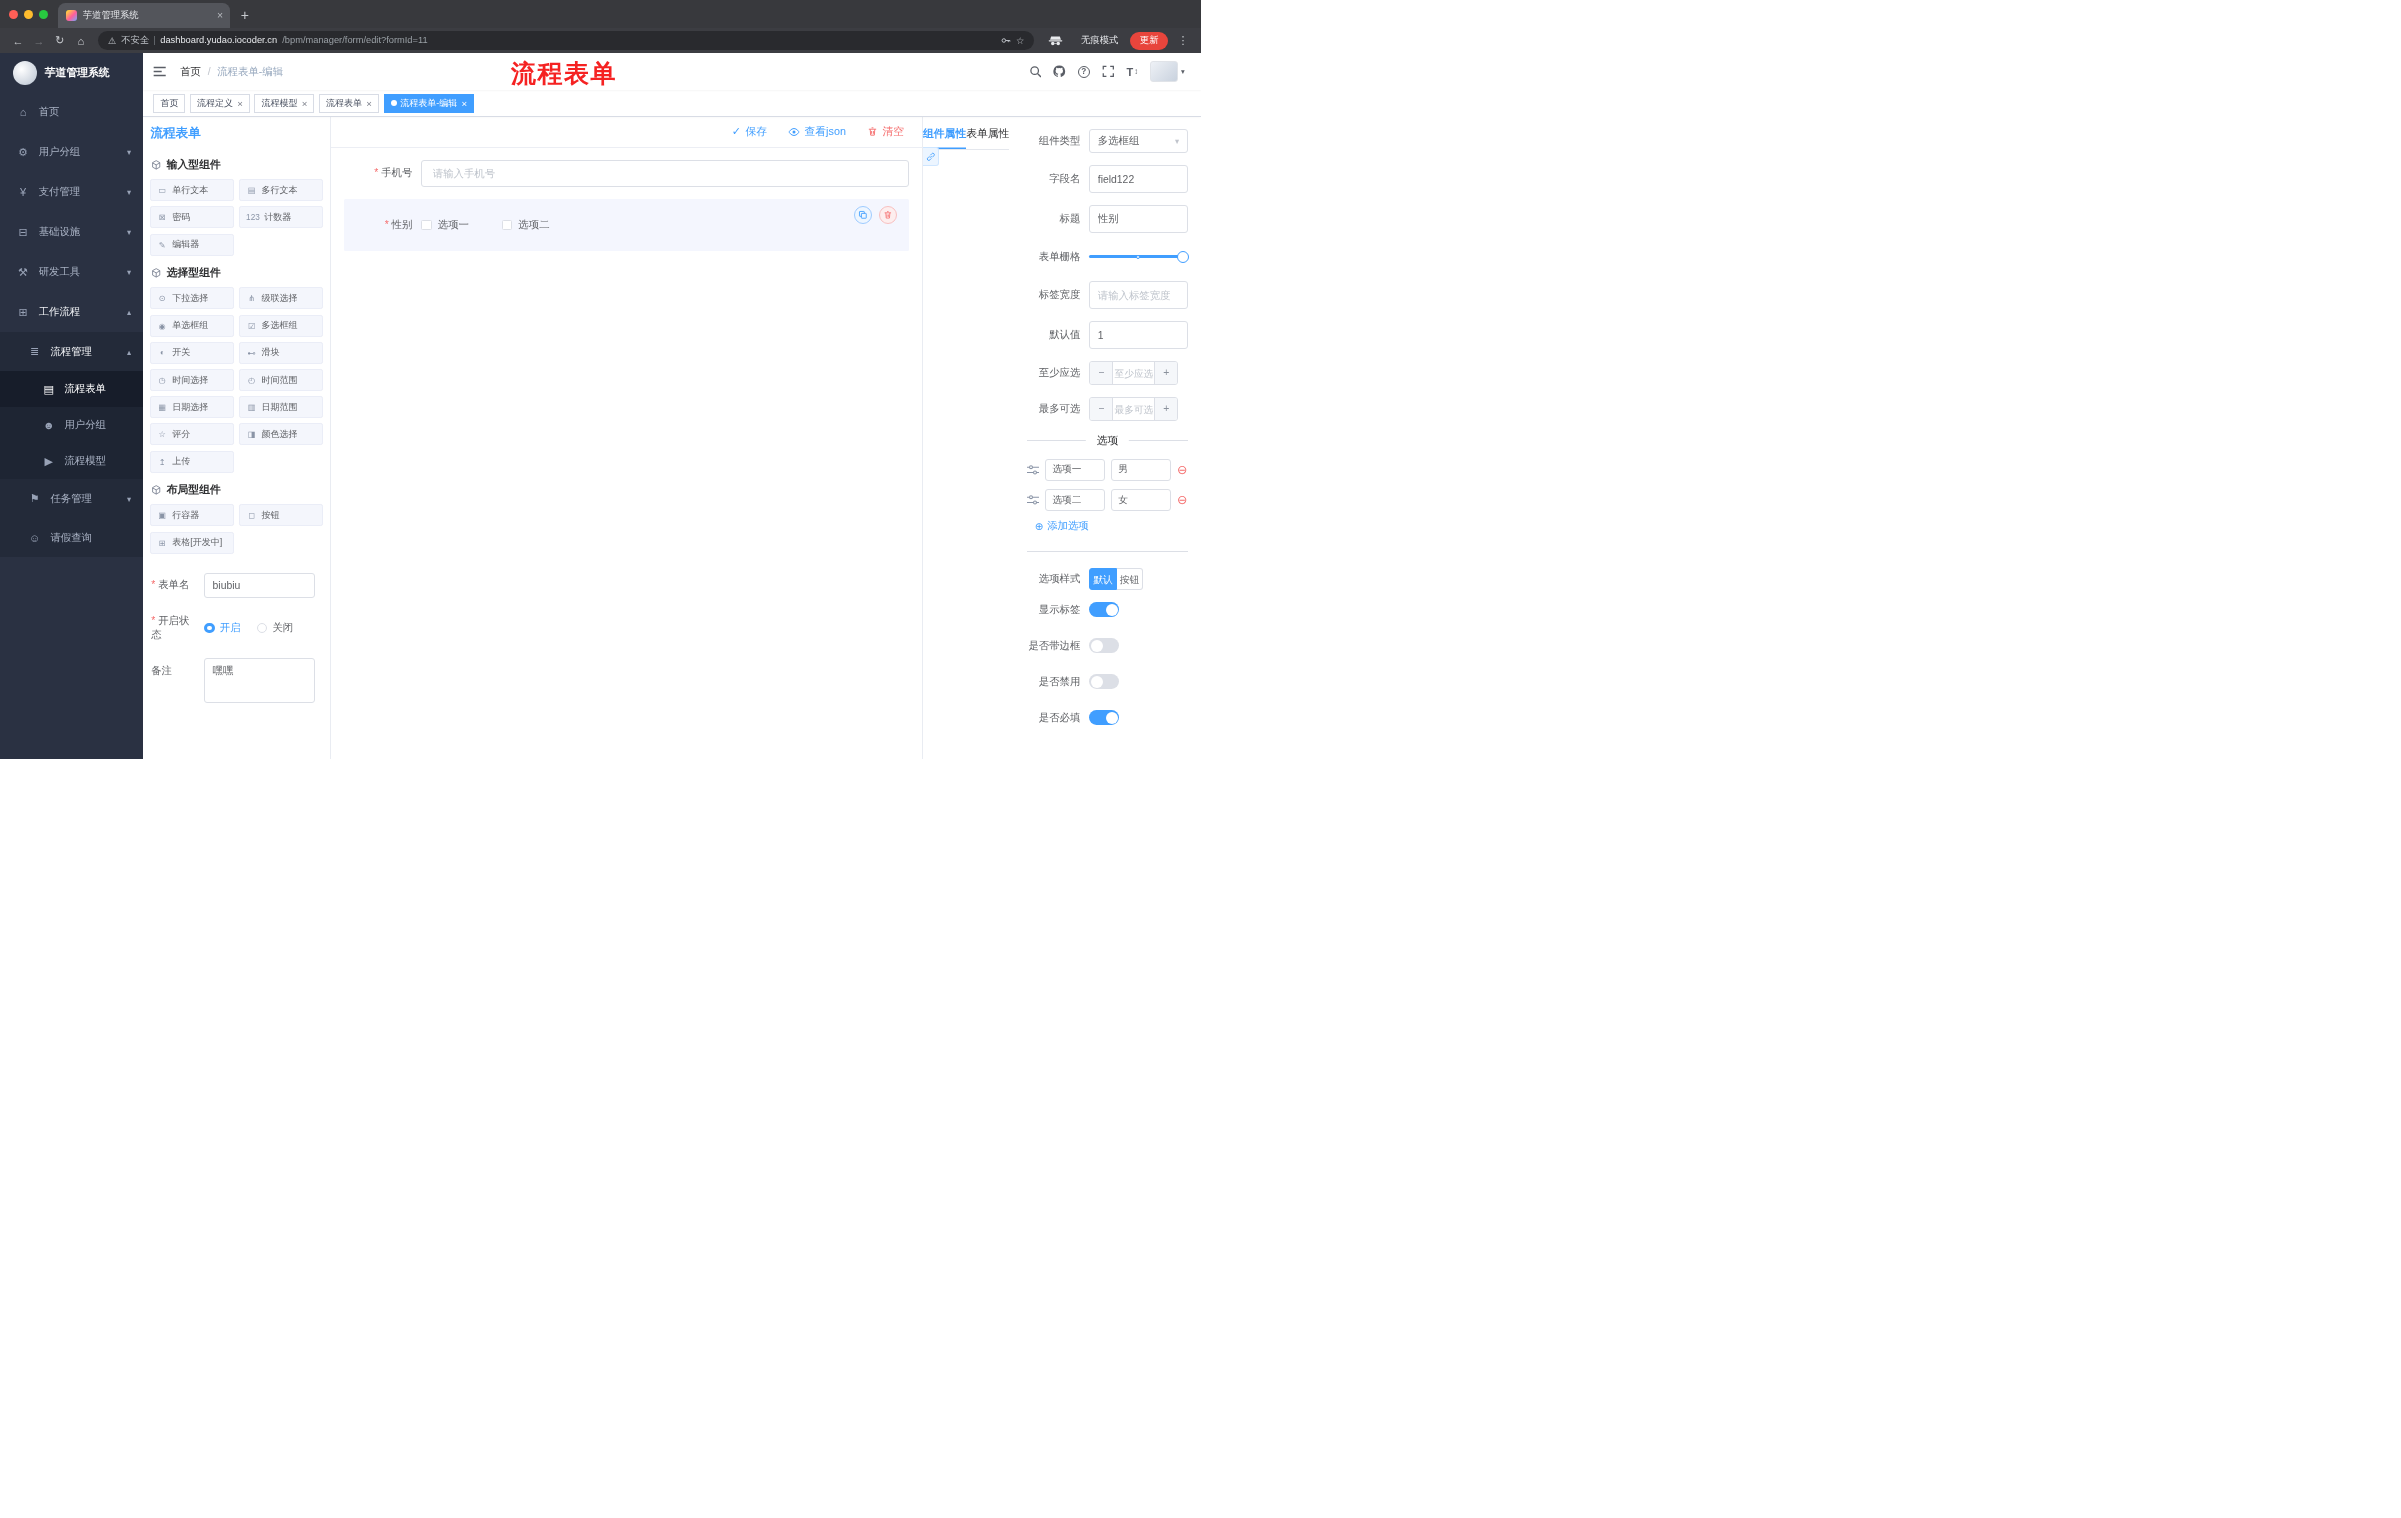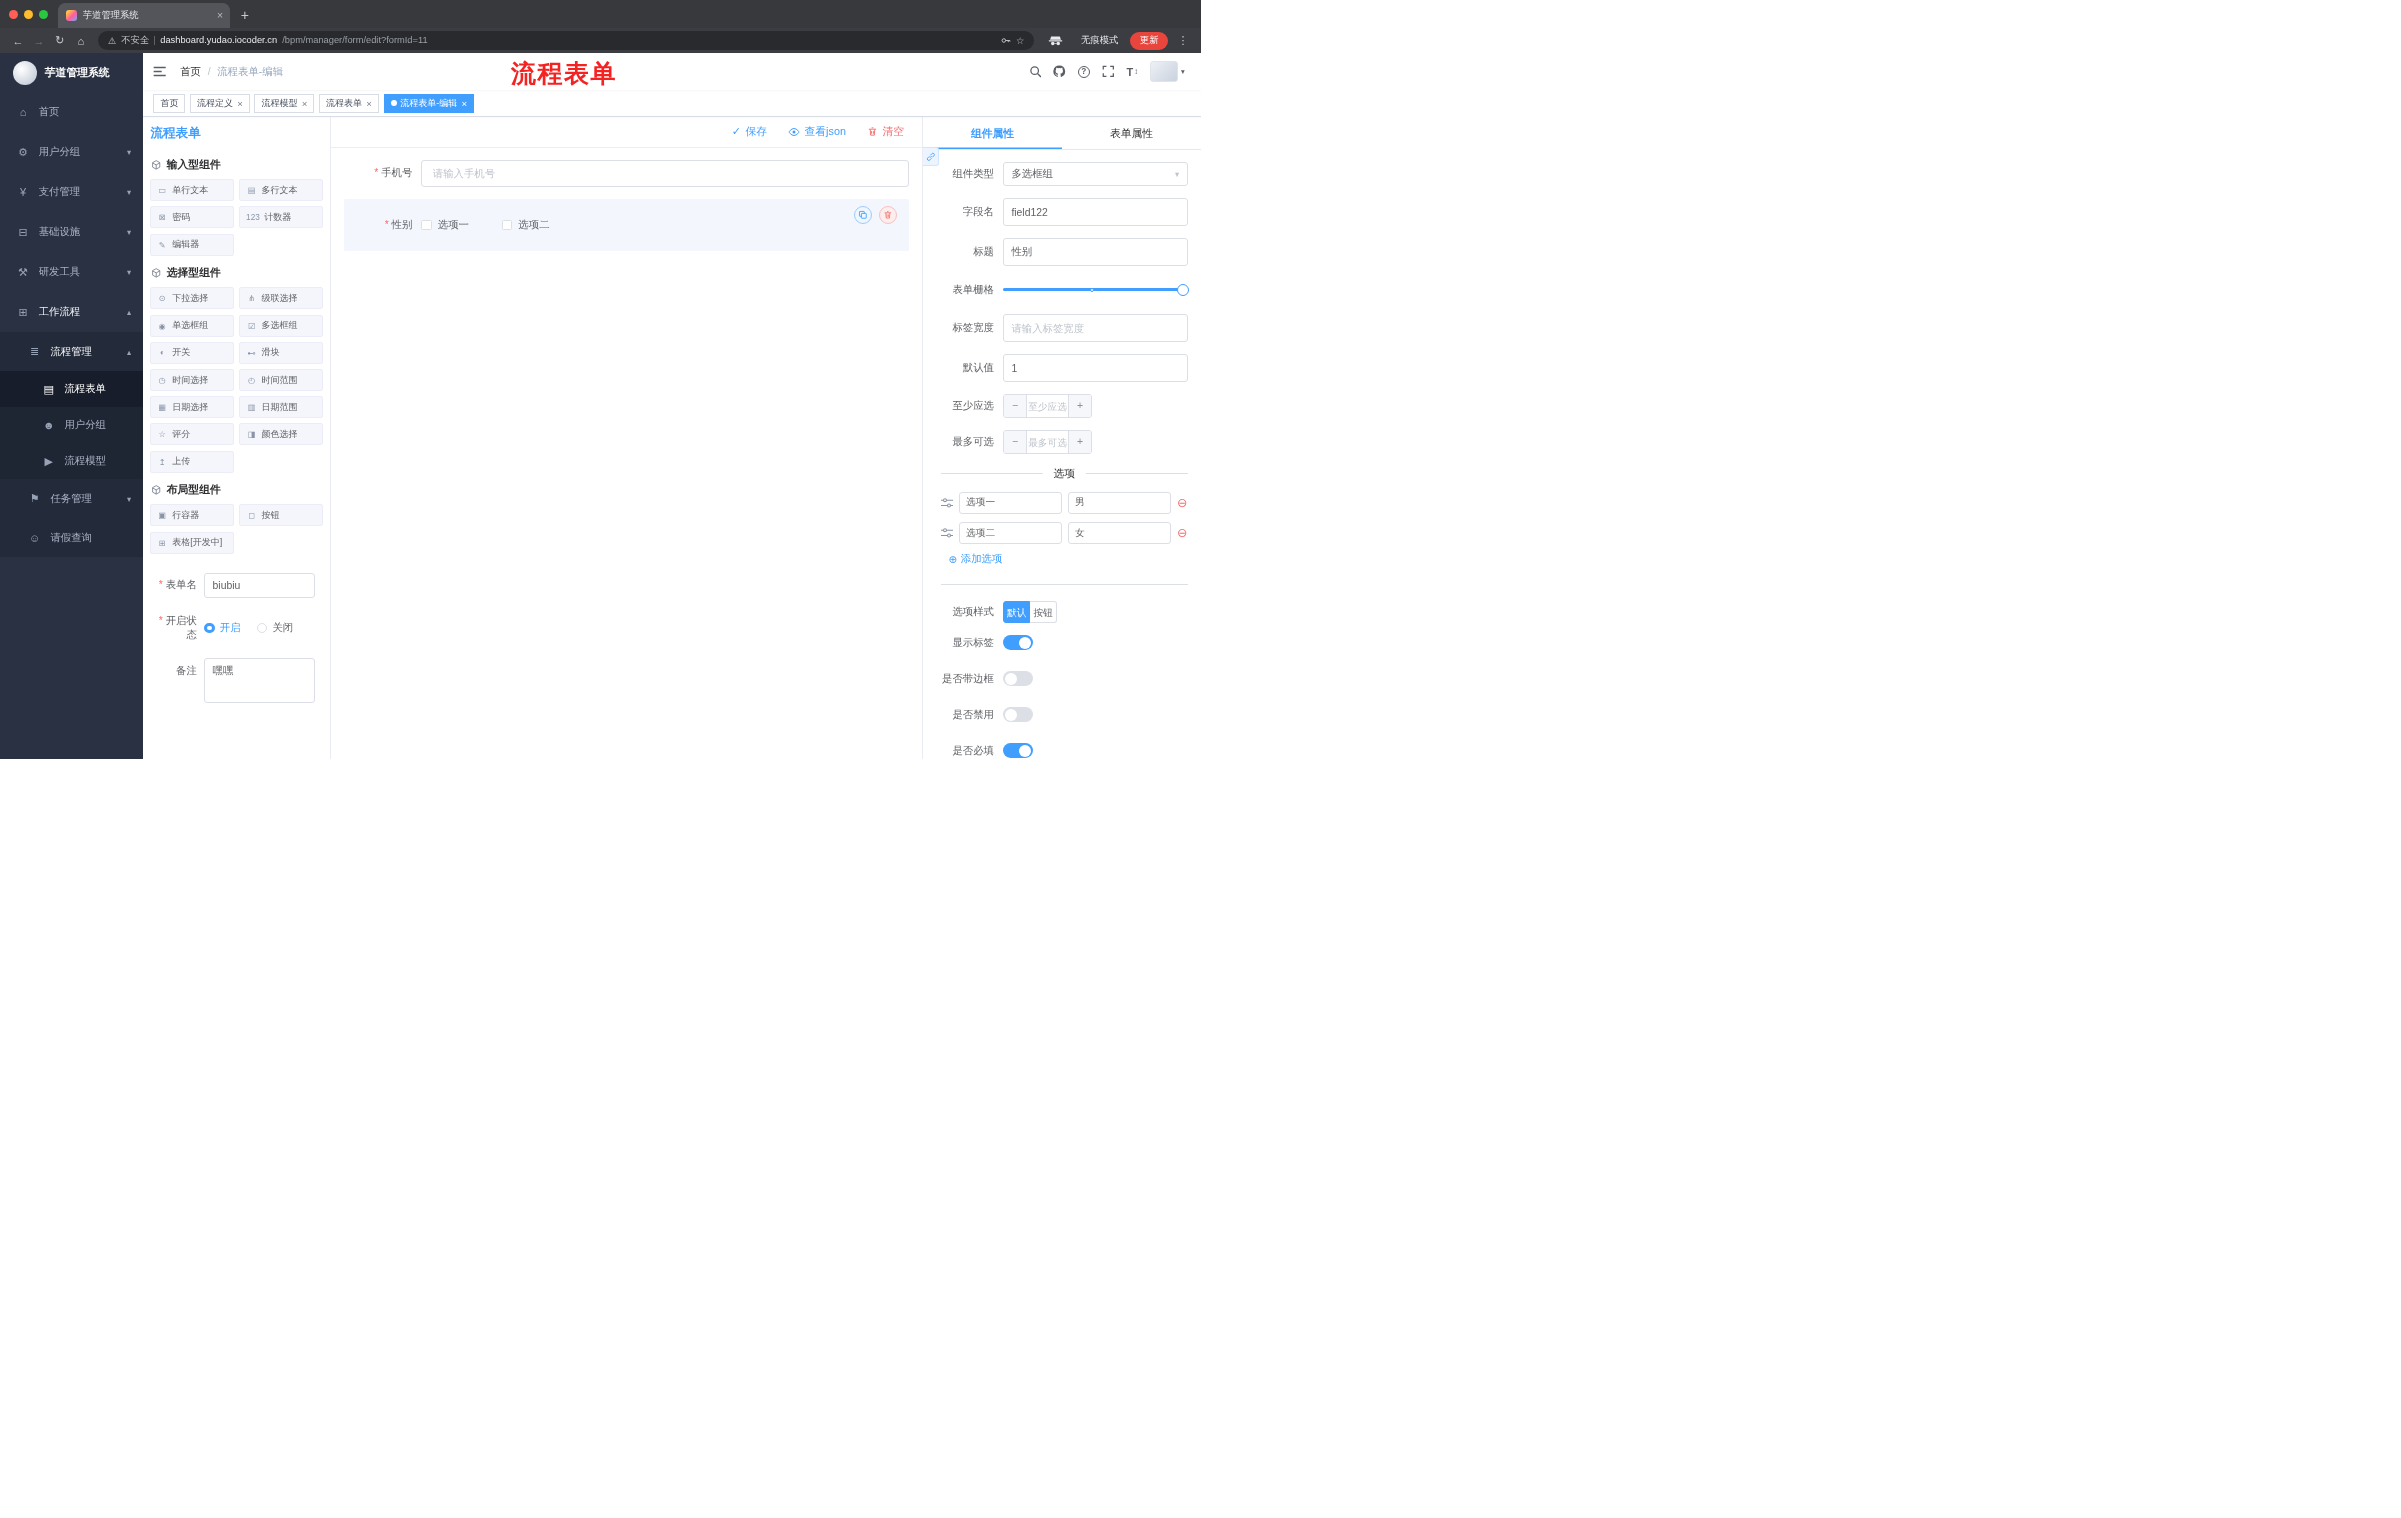--- a/index.html
+++ b/index.html
@@ -98,21 +98,21 @@
   .gtitle svg { color:#6b7385; }
   .cgrid { display:grid; grid-template-columns:1fr 1fr; gap:5.2px; }
   .comp { display:flex; align-items:center; gap:4.5px; height:22px; background:#f4f6fc;
           border:0.7px solid #eaedf7; border-radius:2.2px; font-size:9px; color:#606266;
           padding:0 6px; cursor:move; overflow:hidden; white-space:nowrap; }
   .ci { color:#8a94a6; font-size:8.2px; min-width:11px; text-align:center; flex:none; }
   .meta { margin-top:19.3px; padding-left:1.5px; }
   .mrow { display:flex; align-items:center; margin-bottom:16.3px; }
   .mrow.top { align-items:flex-start; }
   .mrow.top .mlabel { padding-top:6px; }
-  .mlabel { width:53px; flex:none; text-align:right; padding-right:7.4px; font-size:10.4px; color:#606266; }
+  .mlabel { width:53px; flex:none; padding-right:7.4px; font-size:10.4px; color:#606266; }
   .req::before { content:"* "; color:#f56c6c; }
   .minput { width:111px; height:25px; border:0.7px solid #dcdfe6; border-radius:3px;
             padding:0 7.4px; font-size:10.4px; color:#606266; }
   .mtext { width:111px; height:45px; border:0.7px solid #dcdfe6; border-radius:3px;
            padding:4.5px 7.4px; font-size:10.4px; color:#606266; resize:none; font-family:inherit; }
   .radios { display:flex; gap:16.3px; align-items:center; font-size:10.4px; color:#606266; }
   .radio { display:flex; align-items:center; gap:5.2px; cursor:pointer; }
   .rdot { width:10.4px; height:10.4px; border-radius:50%; border:0.7px solid #dcdfe6; background:#fff; flex:none; }
   .radio.sel .rdot { border:3px solid #409eff; }
   .radio.sel .rlabel { color:#409eff; }
@@ -135,21 +135,21 @@
   .cb { display:flex; align-items:center; gap:6px; cursor:pointer; }
   .cbbox { width:10.4px; height:10.4px; border:0.7px solid #dcdfe6; border-radius:1.5px; background:#fff; flex:none; }
   .abtn { position:absolute; top:7.4px; width:18px; height:18px; border-radius:50%;
           display:flex; align-items:center; justify-content:center; cursor:pointer; }
   .abtn svg { width:9.7px; height:9.7px; }
   .abtn.copy { right:37px; border:0.7px solid #9ecbff; color:#409eff; background:#eef6ff; }
   .abtn.del  { right:12px; border:0.7px solid #f8c0c0; color:#f56c6c; background:#fdeeee; }
 
   
   .rpanel { width:279px; flex:none; border-left:0.7px solid #e9ecf2; position:relative;
-            display:flex; flex-direction:column; background:#fff; }
+            display:flex; background:#fff; }
   .linkhandle { position:absolute; left:0; top:30px; width:16.3px; height:19.3px; background:#ecf5ff;
                 border:0.7px solid #cfe6ff; border-left:none; border-radius:0 3px 3px 0;
                 display:flex; align-items:center; justify-content:center; color:#409eff; z-index:3; cursor:pointer; }
   .linkhandle svg { width:9.7px; height:9.7px; }
   .ptabs { height:33px; flex:none; display:flex; border-bottom:0.7px solid #e4e7ed; }
   .ptab { flex:1; text-align:center; line-height:33px; font-size:10.8px; color:#303133; cursor:pointer; }
   .ptab.active { color:#409eff; font-weight:bold; box-shadow:inset 0 -1.5px 0 #409eff; }
   .pbody { flex:1; overflow:hidden; padding:12px 13.4px 0 18px; }
   .prow { display:flex; align-items:center; margin-bottom:12px; }
   .plabel { width:62px; flex:none; text-align:right; padding-right:9px; font-size:10.4px; color:#606266; }

